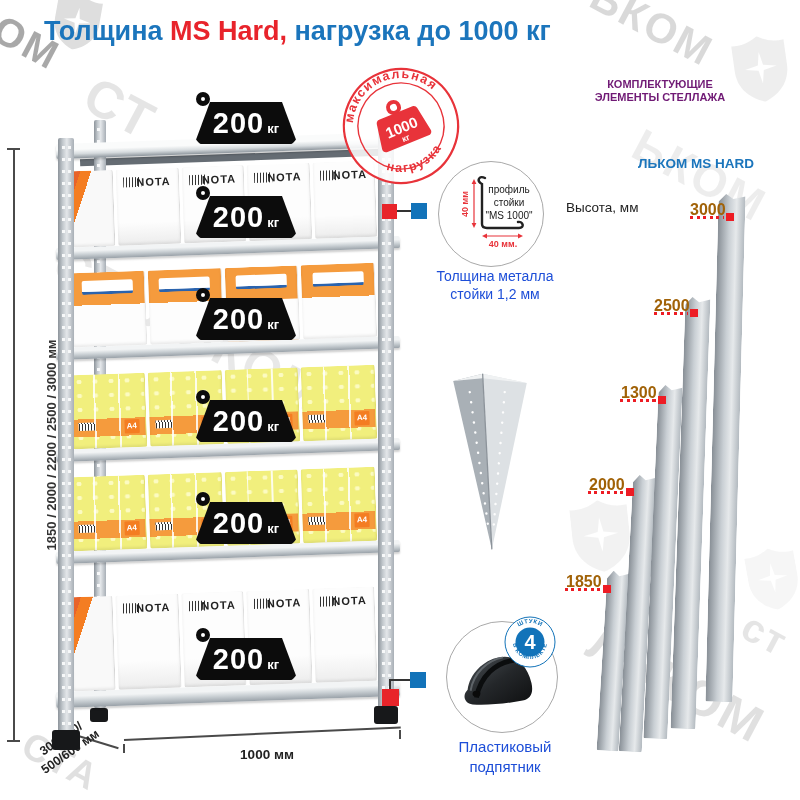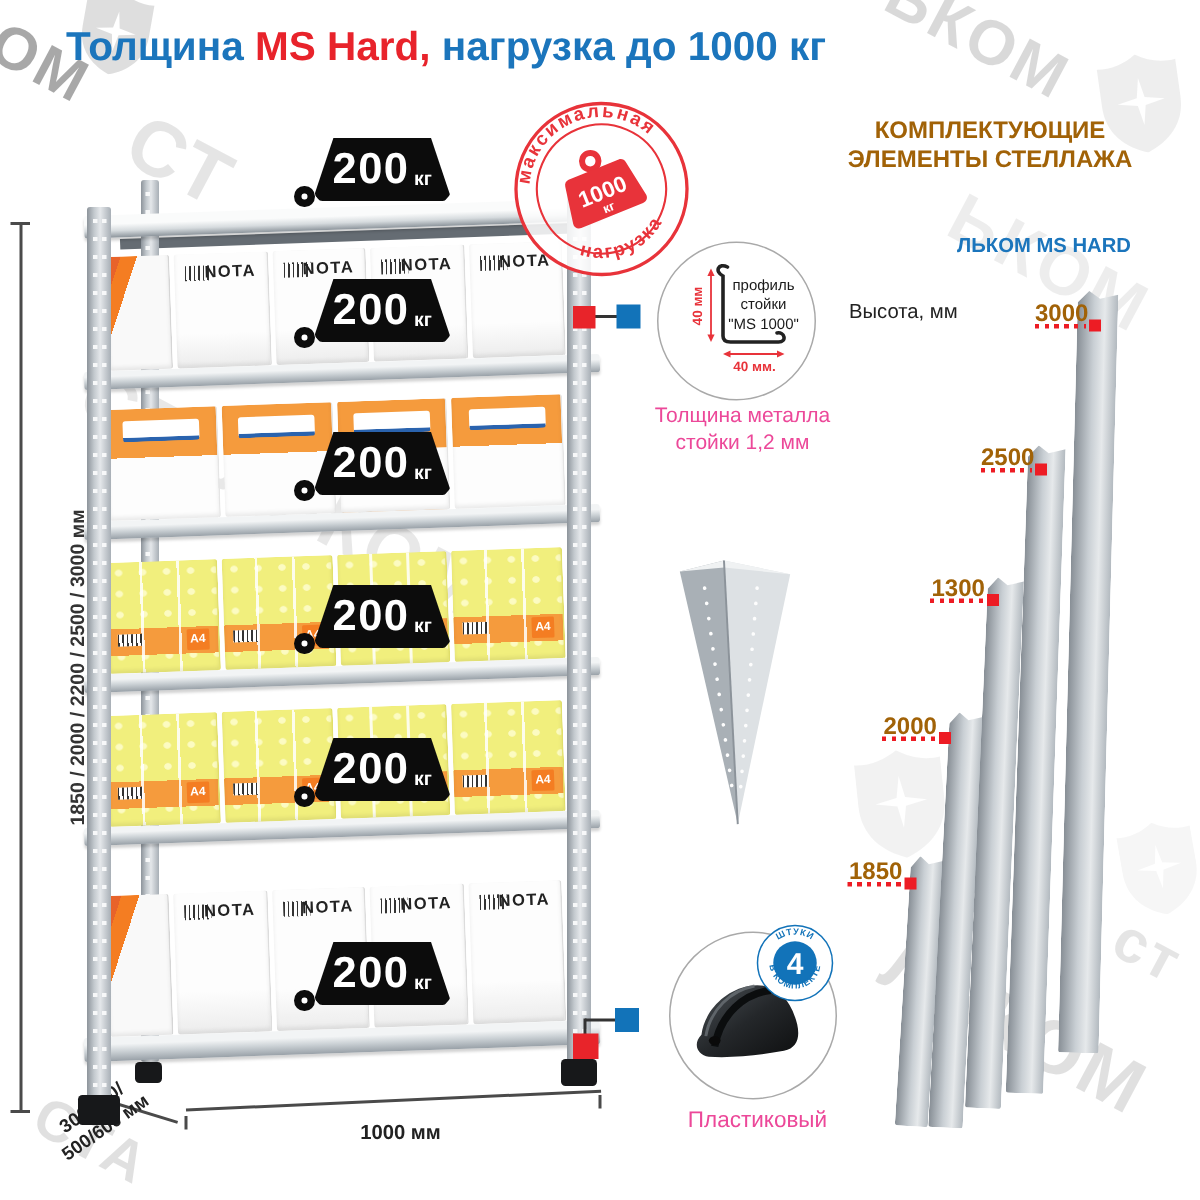--- a/index.html
+++ b/index.html
@@ -45,21 +45,21 @@
   .yb{background-color:#f1ef7d;border-right:1px solid #e0de6a;
       background-image:
         linear-gradient(90deg,transparent 0 30%,rgba(255,255,255,.85) 30% 32.5%,transparent 32.5% 64%,rgba(255,255,255,.85) 64% 66.5%,transparent 66.5%),
         linear-gradient(180deg,transparent 0 60%,#f59b3d 60% 84%,transparent 84%),
         radial-gradient(#fcfbc2 2.2px,transparent 2.8px);
       background-size:100% 100%,100% 100%,16px 14px;box-shadow:inset 0 -2px 3px rgba(0,0,0,.08);}
   .yb .barcode{top:auto;bottom:18px;left:6px;background-color:#fff;padding:1px;width:17px;height:8px;}
   .yb .a4chip{position:absolute;bottom:14px;right:6px;width:15px;height:14px;background:#f47d22;color:#fff;font-size:8px;font-weight:bold;text-align:center;line-height:14px;border-radius:1px;}
 
   
-  .weight{position:absolute;left:196px;width:104px;display:flex;align-items:flex-end;z-index:5;}
+  .weight{position:absolute;left:196px;width:104px;display:flex;flex-direction:column;align-items:flex-start;z-index:5;}
   .w1{top:92px;} .w2{top:186px;} .w3{top:288px;} .w4{top:390px;} .w5{top:492px;} .w6{top:628px;}
   .w-ring{width:14px;height:14px;border:5px solid #0c0c0c;border-radius:50%;background:#fff;margin-bottom:-4px;}
   .w-body{width:100px;height:42px;background:#0c0c0c;border-radius:5px;clip-path:polygon(14% 0,86% 0,100% 90%,96% 100%,4% 100%,0 90%);
           display:flex;align-items:center;justify-content:center;z-index:1;}
   .w-body b{color:#fff;font-size:29px;letter-spacing:1px;}
   .w-body small{color:#fff;font-size:13px;font-weight:bold;margin:10px 0 0 3px;}
 
   
   .stamp{position:absolute;left:341px;top:66px;width:120px;height:120px;transform:rotate(-22deg);z-index:7;}
   .st-arc{font-size:12.5px;font-weight:bold;fill:#e8333a;letter-spacing:1.5px;}
@@ -68,32 +68,32 @@
 
   
   .sqr{position:absolute;width:15px;height:15px;background:#e8242a;z-index:6;}
   .sqb{position:absolute;width:16px;height:16px;background:#1273b9;z-index:6;}
   .cline{position:absolute;background:#333;z-index:5;}
 
   
   .dcircle{position:absolute;background:#fff;border:1.5px solid #a9a9a9;border-radius:50%;z-index:5;}
   .c-profile{left:438px;top:161px;width:106px;height:106px;}
   .c-foot{left:446px;top:621px;width:112px;height:112px;}
-  .caption{position:absolute;color:#ec4899;text-align:center;line-height:1.3;z-index:5;}
+  .caption{position:absolute;color:#1d4ed8;text-align:center;line-height:1.3;z-index:5;}
   .cap1{left:415px;top:267px;width:160px;font-size:14px;}
   .cap2{left:430px;top:737px;width:150px;font-size:15px;}
   .pr-lbl{font-size:10px;fill:#1a1a1a;}
   .pr-dim{font-size:9px;font-weight:bold;fill:#e8333a;}
   .badge{position:absolute;left:504px;top:616px;width:52px;height:52px;z-index:6;}
   .b-num{font-size:20px;font-weight:bold;fill:#fff;}
   .b-arc{font-size:6px;font-weight:bold;fill:#1273b9;letter-spacing:.6px;text-transform:uppercase;}
   .prism{position:absolute;left:444px;top:366px;width:92px;height:192px;z-index:4;}
 
   
-  .comp-header{position:absolute;left:540px;top:78px;width:240px;text-align:center;font-size:16px;font-weight:bold;color:#a16207;line-height:1.2;z-index:6;}
+  .comp-header{position:absolute;left:540px;top:78px;width:240px;text-align:center;font-size:11px;font-weight:bold;color:#701a75;line-height:1.2;z-index:6;}
   .subheader{position:absolute;left:628px;top:156px;width:136px;text-align:center;font-size:13.5px;font-weight:bold;color:#1b75bc;z-index:6;}
   .hlabel-cap{position:absolute;left:566px;top:200px;font-size:13.5px;color:#222;z-index:6;}
   .rpost{position:absolute;z-index:3;background:linear-gradient(90deg,#878e95 0%,#c9cfd4 42%,#e6e9eb 68%,#b2b9bf 100%);
          clip-path:polygon(0 8px,28% 0,55% 5px,100% 2px,100% 100%,0 100%);border-radius:2px;}
   .rp1{left:602px;top:571px;width:22px;height:180px;transform:rotate(3.5deg);}
   .rp2{left:626px;top:475px;width:23px;height:277px;transform:rotate(3deg);}
   .rp3{left:651px;top:385px;width:24px;height:354px;transform:rotate(2.5deg);}
   .rp4{left:678px;top:297px;width:25px;height:432px;transform:rotate(2deg);}
   .rp5{left:712px;top:194px;width:27px;height:508px;transform:rotate(1.5deg);}
   .hlabel{position:absolute;font-size:16px;font-weight:bold;color:#a16207;z-index:6;}
@@ -394,20 +394,21 @@
       <path id="bBot" d="M 9,26 A 17,17 0 1 0 43,26"></path>
     </defs>
     <circle cx="26" cy="26" r="25" fill="#fff" stroke="#1273b9" stroke-width="1"></circle>
     <circle cx="26" cy="26" r="14.5" fill="#1273b9"></circle>
     <text x="26" y="33" class="b-num" text-anchor="middle" data-name="badge-number">4</text>
     <text class="b-arc"><textPath href="#bTop" startOffset="50%" text-anchor="middle" data-name="badge-arc-top">штуки</textPath></text>
     <text class="b-arc"><textPath href="#bBot" startOffset="50%" text-anchor="middle" data-name="badge-arc-bottom">в комплекте</textPath></text>
   </svg>
   <div class="caption cap2" data-name="foot-caption">
     <div data-name="foot-caption-line1">Пластиковый</div>
+    <div data-name="foot-caption-line2">подпятник</div>
   </div>
 
   <div class="comp-header" data-name="components-header">
     <div data-name="components-header-line1">КОМПЛЕКТУЮЩИЕ</div>
     <div data-name="components-header-line2">ЭЛЕМЕНТЫ СТЕЛЛАЖА</div>
   </div>
   <div class="subheader" data-name="post-subheader">ЛЬКОМ MS HARD</div>
   <div class="hlabel-cap" data-name="height-units-label">Высота, мм</div>
 
   <div class="rpost rp1" data-name="post-1850"><i class="hcol a"></i><i class="hcol b"></i></div>

